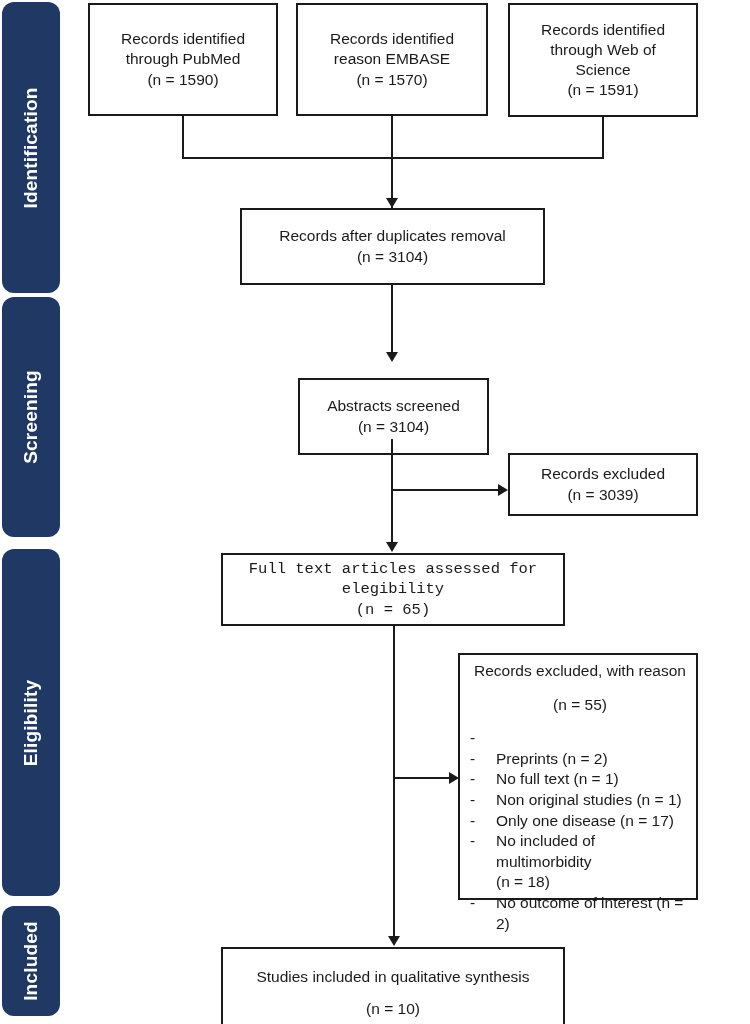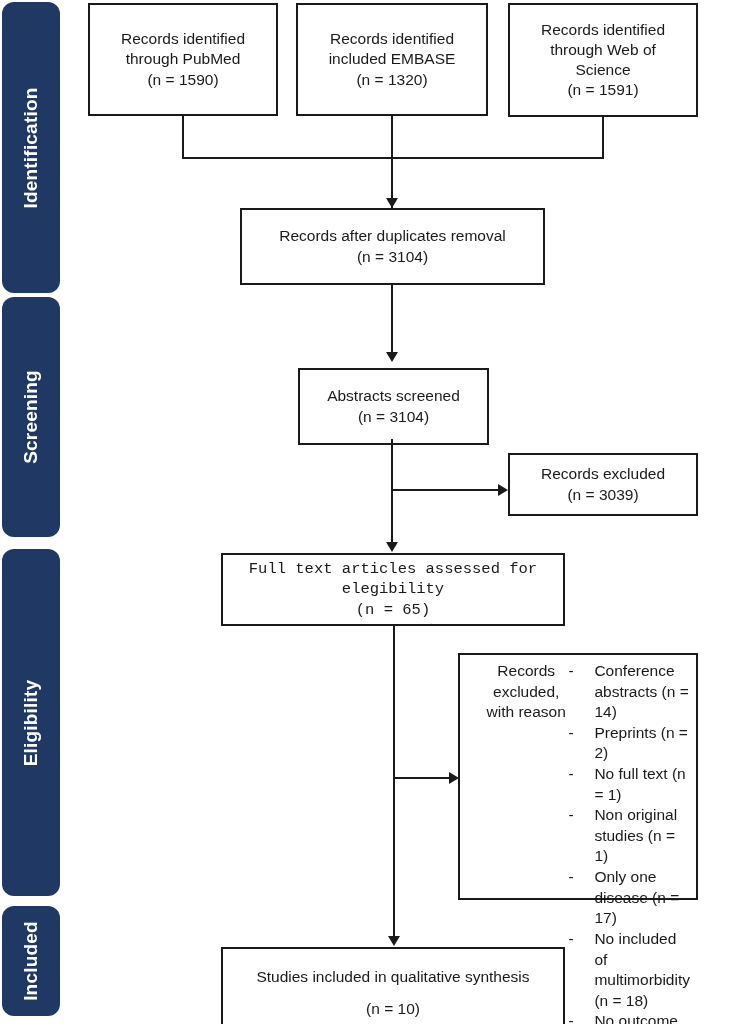--- a/index.html
+++ b/index.html
@@ -57,24 +57,25 @@
 
   
   .reasons-box {
     position: absolute;
     box-sizing: border-box;
     border: 2px solid #1a1a1a;
     background: #ffffff;
     color: #1a1a1a;
     font-size: 15.5px;
     line-height: 1.33;
-    padding: 6px 6px 6px 24px;
-    display: flex;
-    flex-direction: row;
+    padding: 6px 6px 6px 10px;
+    display: flex;
+    flex-direction: column;
     justify-content: flex-start;
+    gap: 13px;
   }
   .reasons-box .r-head { text-align: center; display: block; }
   .reasons-box ul {
     list-style: none;
     margin: 0;
     padding: 0;
   }
   .reasons-box li {
     display: flex;
     align-items: flex-start;
@@ -137,22 +138,22 @@
   </div>
 
   <div class="flow-box" style="left:88px; top:3px; width:190px; height:113px;">
     <span class="bline">Records identified</span>
     <span class="bline">through PubMed</span>
     <span class="bline">(n = 1590)</span>
   </div>
 
   <div class="flow-box" style="left:296px; top:3px; width:192px; height:113px;">
     <span class="bline">Records identified</span>
-    <span class="bline">included EMBASE</span>
-    <span class="bline">(n = 1320)</span>
+    <span class="bline">reason EMBASE</span>
+    <span class="bline">(n = 1570)</span>
   </div>
 
   <div class="flow-box" style="left:508px; top:3px; width:190px; height:114px;">
     <span class="bline">Records identified</span>
     <span class="bline">through Web of</span>
     <span class="bline">Science</span>
     <span class="bline">(n = 1591)</span>
   </div>
 
   <div class="vline" style="left:182px; top:116px; height:42px;"></div>
@@ -162,21 +163,21 @@
   <div class="arrow-down" style="left:386px; top:198px;"></div>
 
   <div class="flow-box" style="left:240px; top:208px; width:305px; height:77px;text-align:center;">
     <span class="bline">Records after duplicates removal</span>
     <span class="bline">(n = 3104)</span>
   </div>
 
   <div class="vline" style="left:391px; top:285px; height:68px;"></div>
   <div class="arrow-down" style="left:386px; top:352px;"></div>
 
-  <div class="flow-box" style="left:298px; top:368px; width:191px; height:77px;">
+  <div class="flow-box" style="left:298px; top:378px; width:191px; height:77px;">
     <span class="bline">Abstracts screened</span>
     <span class="bline">(n = 3104)</span>
   </div>
 
   <div class="vline" style="left:391px; top:439px; height:104px;"></div>
   <div class="hline" style="left:391px; top:489px; width:108px;"></div>
   <div class="arrow-right" style="left:498px; top:484px;"></div>
   <div class="arrow-down" style="left:386px; top:542px;"></div>
 
   <div class="flow-box" style="left:508px; top:453px; width:190px; height:63px;">
@@ -189,24 +190,24 @@
     <span class="bline">(n = 65)</span>
   </div>
 
   <div class="vline" style="left:393px; top:626px; height:311px;"></div>
   <div class="hline" style="left:393px; top:777px; width:57px;"></div>
   <div class="arrow-right" style="left:449px; top:772px;"></div>
   <div class="arrow-down" style="left:388px; top:936px;"></div>
 
   <div class="reasons-box" style="left:458px; top:653px; width:240px; height:247px;">
     <span class="r-head">Records excluded, with reason</span>
+    <span class="r-head">(n = 55)</span>
     <ul>
       <li>
         <span class="dash">-</span>
-        <span class="rtxt">Conference abstracts (n = 14)</span>
       </li>
       <li>
         <span class="dash">-</span>
         <span class="rtxt">Preprints (n = 2)</span>
       </li>
       <li>
         <span class="dash">-</span>
         <span class="rtxt">No full text (n = 1)</span>
       </li>
       <li>

